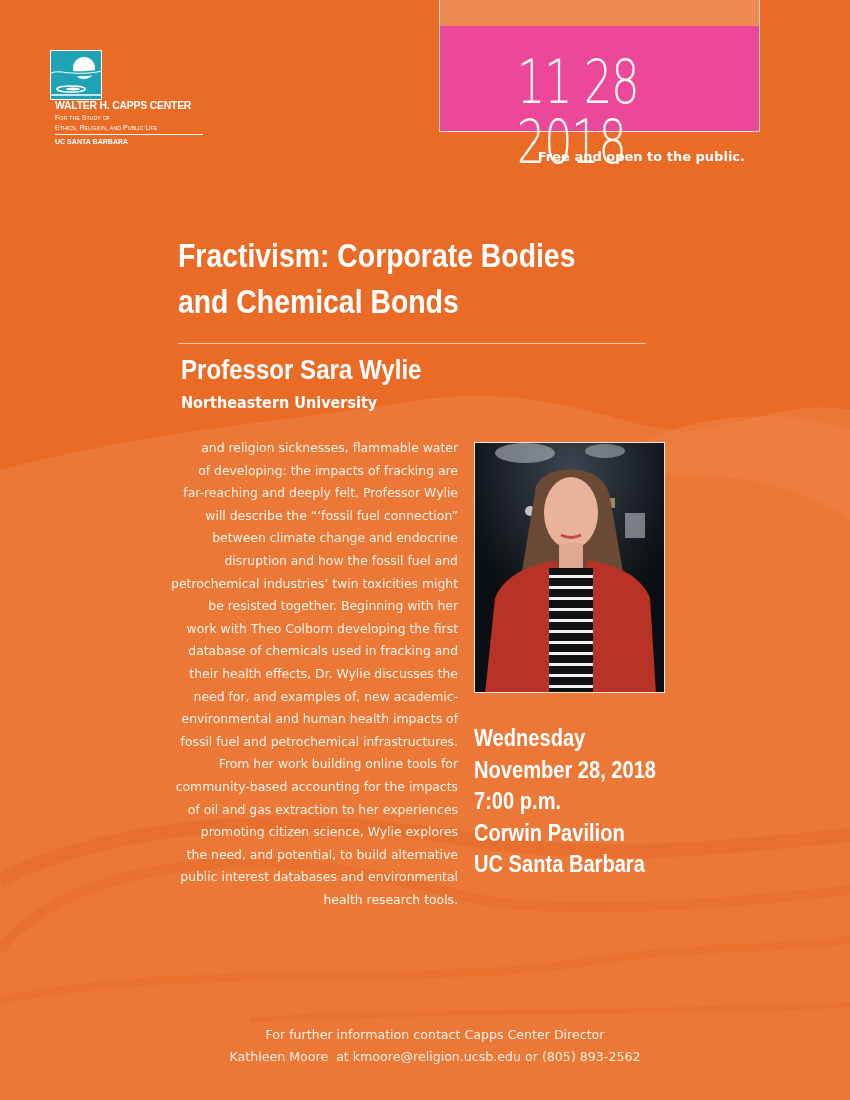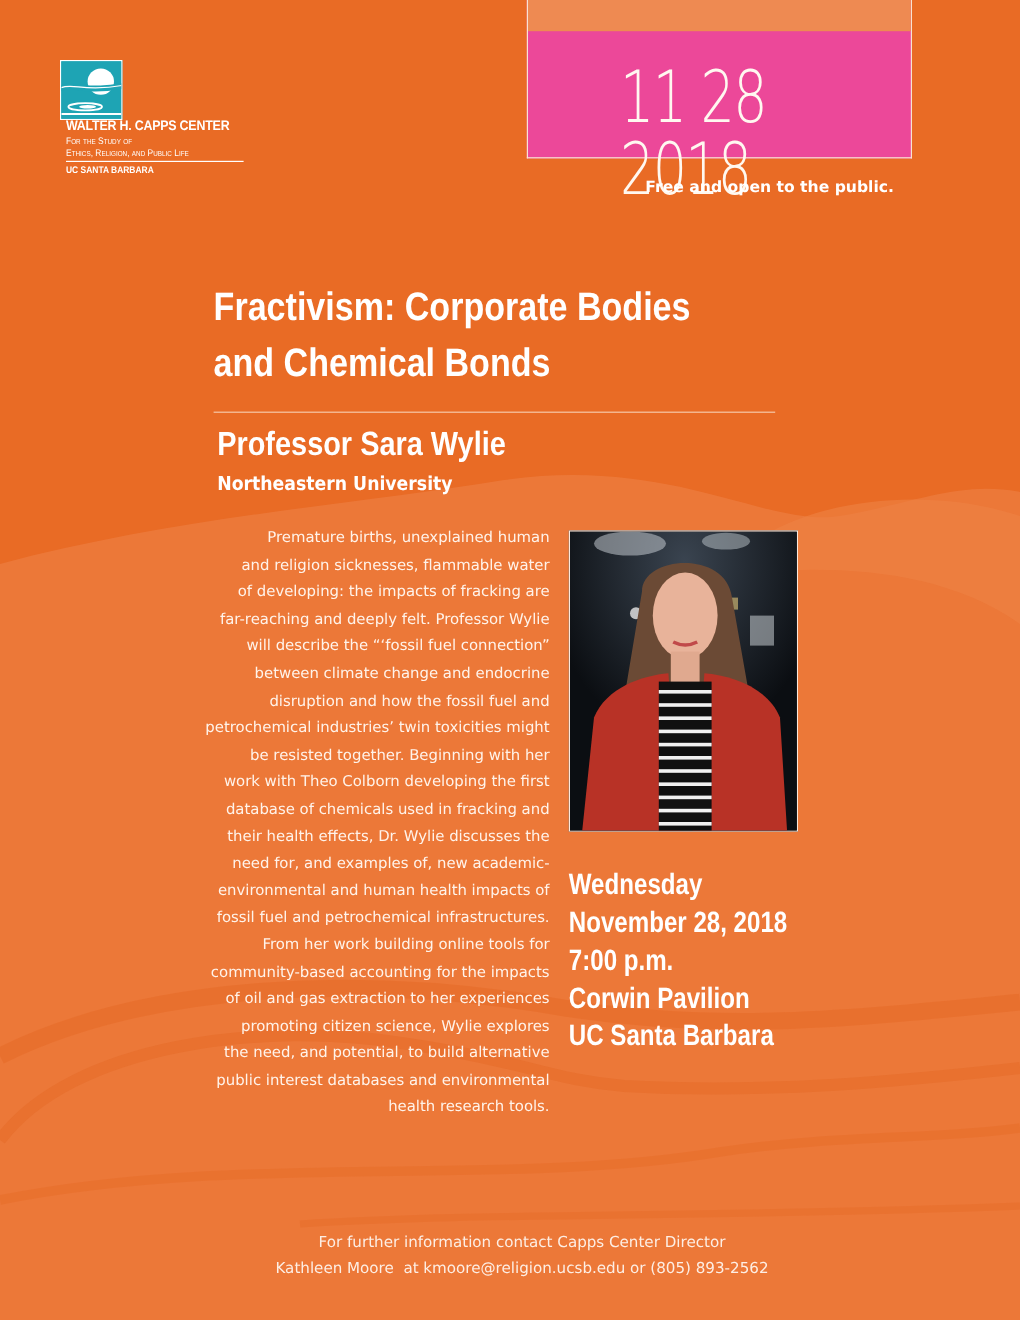--- a/index.html
+++ b/index.html
@@ -88,21 +88,20 @@
 
 <div class="title">
   <div>Fractivism: Corporate Bodies</div>
   <div>and Chemical Bonds</div>
 </div>
 <div class="title-rule"></div>
 <div class="speaker">Professor Sara Wylie</div>
 <div class="affil">Northeastern University</div>
 
 <div class="body-text">
-  <span>Premature births, unexplained human</span>
   <span>and religion sicknesses, flammable water</span>
   <span>of developing: the impacts of fracking are</span>
   <span>far-reaching and deeply felt. Professor Wylie</span>
   <span>will describe the “‘fossil fuel connection”</span>
   <span>between climate change and endocrine</span>
   <span>disruption and how the fossil fuel and</span>
   <span>petrochemical industries’ twin toxicities might</span>
   <span>be resisted together. Beginning with her</span>
   <span>work with Theo Colborn developing the first</span>
   <span>database of chemicals used in fracking and</span>

